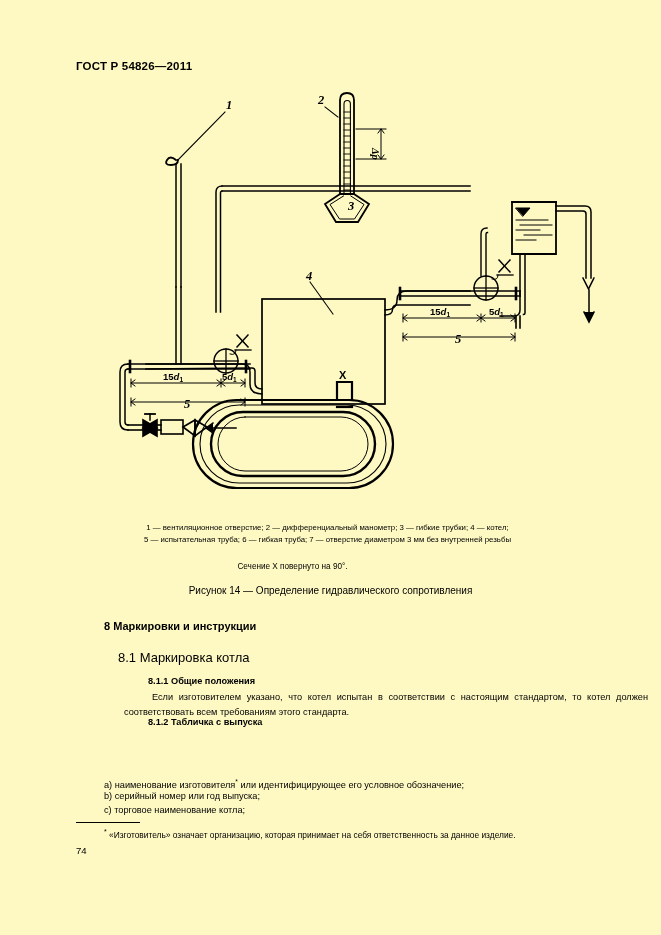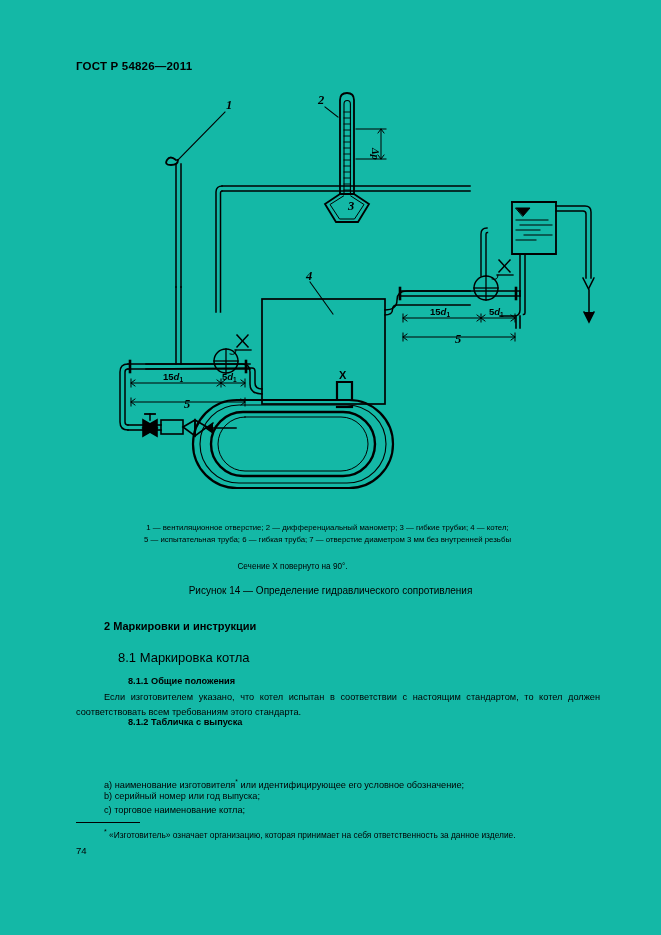--- a/index.html
+++ b/index.html
@@ -2,21 +2,21 @@
 <html><head>
 <meta charset="utf-8">
 <style>
   html,body{margin:0;padding:0;background:#fff;}
   body{
     width:661px;height:935px;position:relative;overflow:hidden;
     font-family:"Liberation Sans", sans-serif;
     color:#000;
     -webkit-font-smoothing:antialiased;
   }
-  .page{position:absolute;inset:0;background:#14b8a6;}
+  .page{position:absolute;inset:0;background:#fef9c3;}
 
   .hdr{
     position:absolute;left:76px;top:60px;
     font-size:11.5px;font-weight:bold;letter-spacing:.2px;
   }
 
   
   .figure{position:absolute;left:0;top:82px;width:661px;height:440px;}
   svg.dwg{display:block;}
 
@@ -30,26 +30,26 @@
     text-align:center;font-size:8.2px;
   }
   .figcap{
     position:absolute;left:0;top:585px;width:661px;
     text-align:center;font-size:10px;
   }
 
   
   .h2{position:absolute;font-size:11px;font-weight:bold;left:104px;}
   .h3{position:absolute;font-size:13px;font-weight:normal;left:118px;}
-  .h4{position:absolute;font-size:9.2px;font-weight:bold;left:92px;padding-left:36px;}
+  .h4{position:absolute;font-size:9.2px;font-weight:bold;left:112px;padding-left:36px;}
   .para{
     position:absolute;left:76px;width:524px;
     font-size:9.2px;line-height:14.6px;text-align:justify;
   }
-  .para.ind{text-indent:28px;}
+  .para.ind{text-indent:28px;margin-left:48px;}
   .li{position:absolute;left:104px;width:500px;font-size:9.2px;line-height:14.6px;}
 
   .fnrule{position:absolute;left:76px;top:822px;width:64px;height:0;border-top:1px solid #000;}
   .fnote{position:absolute;left:104px;top:826px;width:500px;font-size:8.4px;line-height:12px;}
   .fnote .mk{vertical-align:super;font-size:7px;}
 
   .pageno{position:absolute;left:76px;top:845px;font-size:9.6px;}
 
   .sup{vertical-align:super;font-size:6.6px;}
 </style>
@@ -291,21 +291,21 @@
   </div>
 
   <div class="legend">
     <div>1 — вентиляционное отверстие; 2 — дифференциальный манометр; 3 — гибкие трубки; 4 — котел;</div>
     <div>5 — испытательная труба; 6 — гибкая труба; 7 — отверстие диаметром 3 мм без внутренней резьбы</div>
   </div>
 
   <div class="sect-note">Сечение X повернуто на 90°.</div>
   <div class="figcap">Рисунок 14 — Определение гидравлического сопротивления</div>
 
-  <div class="h2" style="top:620px">2  Маркировки и инструкции</div>
+  <div class="h2" style="top:620px">8  Маркировки и инструкции</div>
   <div class="h3" style="top:650px">8.1  Маркировка котла</div>
   <div class="h4" style="top:676px">8.1.1  Общие положения</div>
   <div class="para ind" style="top:690px">Если изготовителем указано, что котел испытан в соответствии с настоящим стандартом, то котел должен соответствовать всем требованиям этого стандарта.</div>
   <div class="h4" style="top:717px">8.1.2  Табличка с выпуска</div>
 
   <div class="li" style="top:775px"><span>a) наименование изготовителя</span><span class="sup">*</span><span> или идентифицирующее его условное обозначение;</span></div>
   <div class="li" style="top:789px">b) серийный номер или год выпуска;</div>
   <div class="li" style="top:803px">c) торговое наименование котла;</div>
 
   <div class="fnrule"></div>

